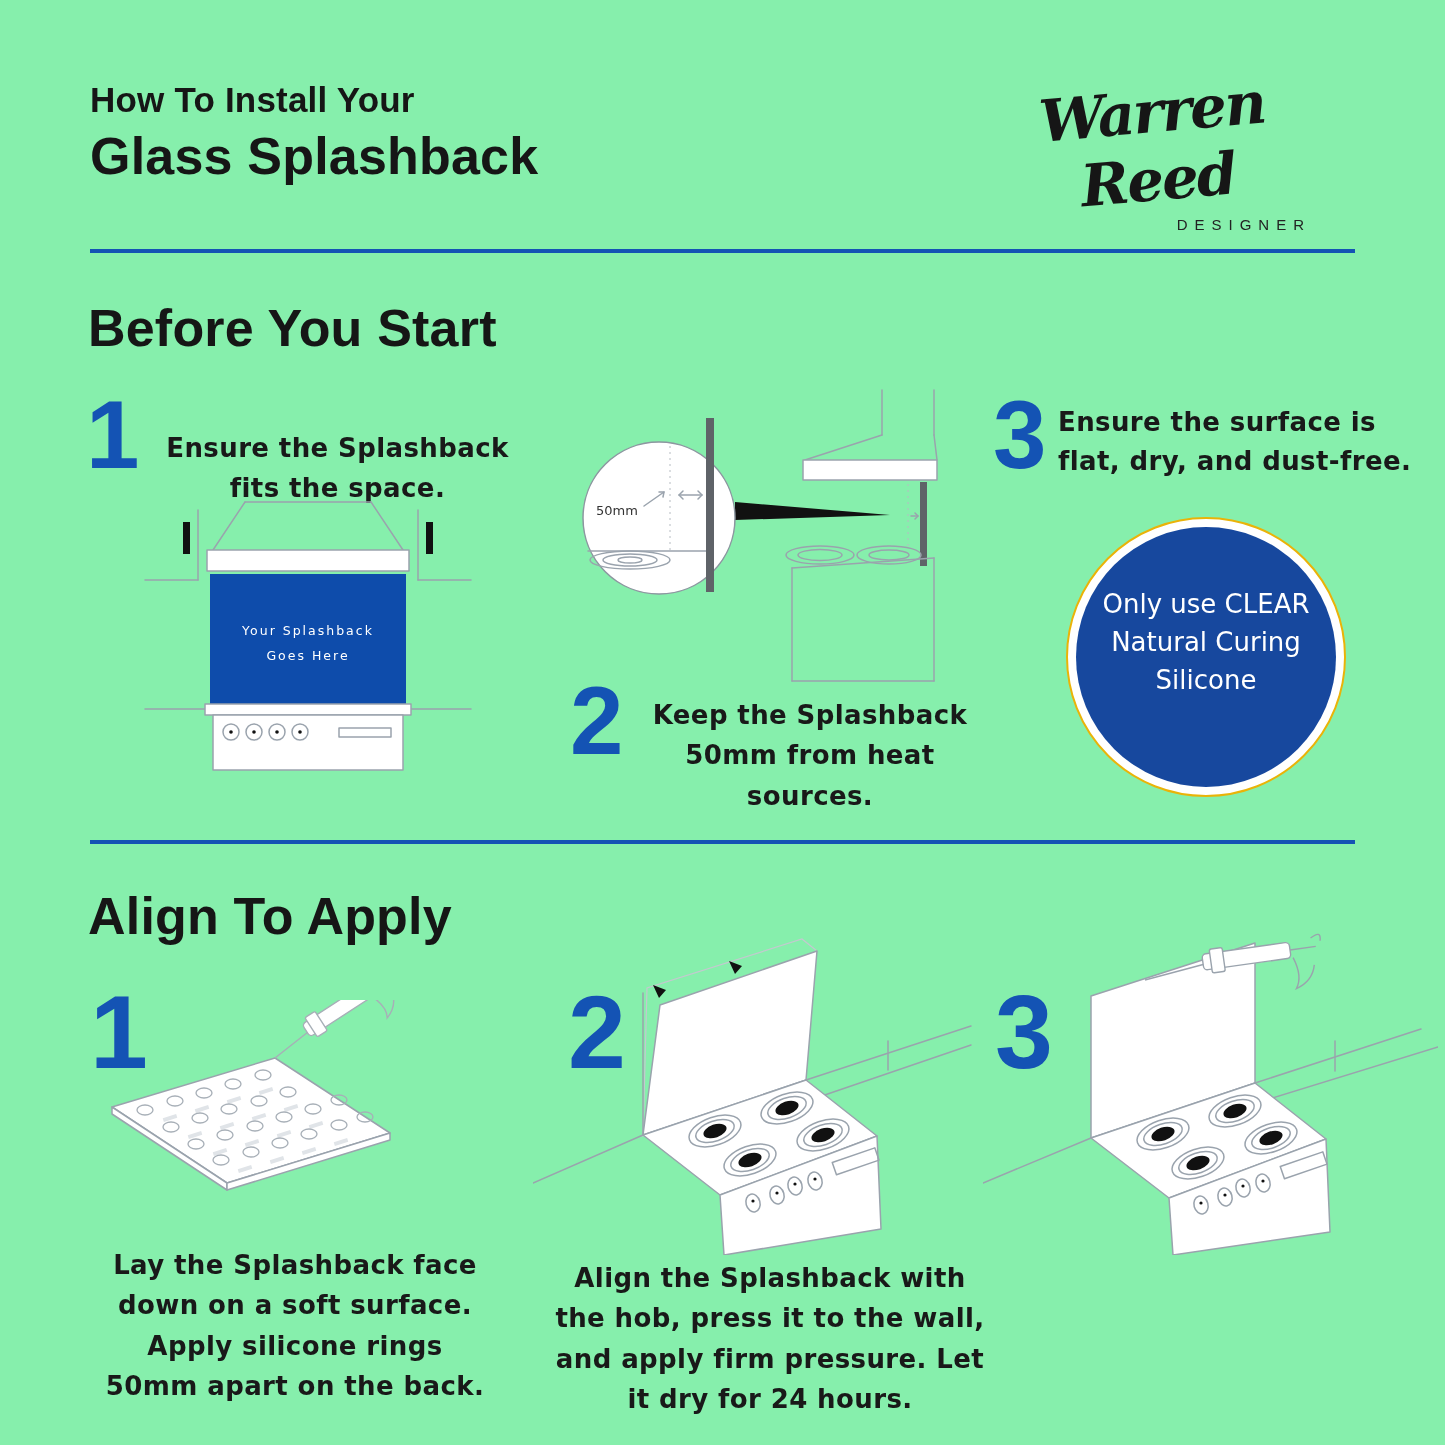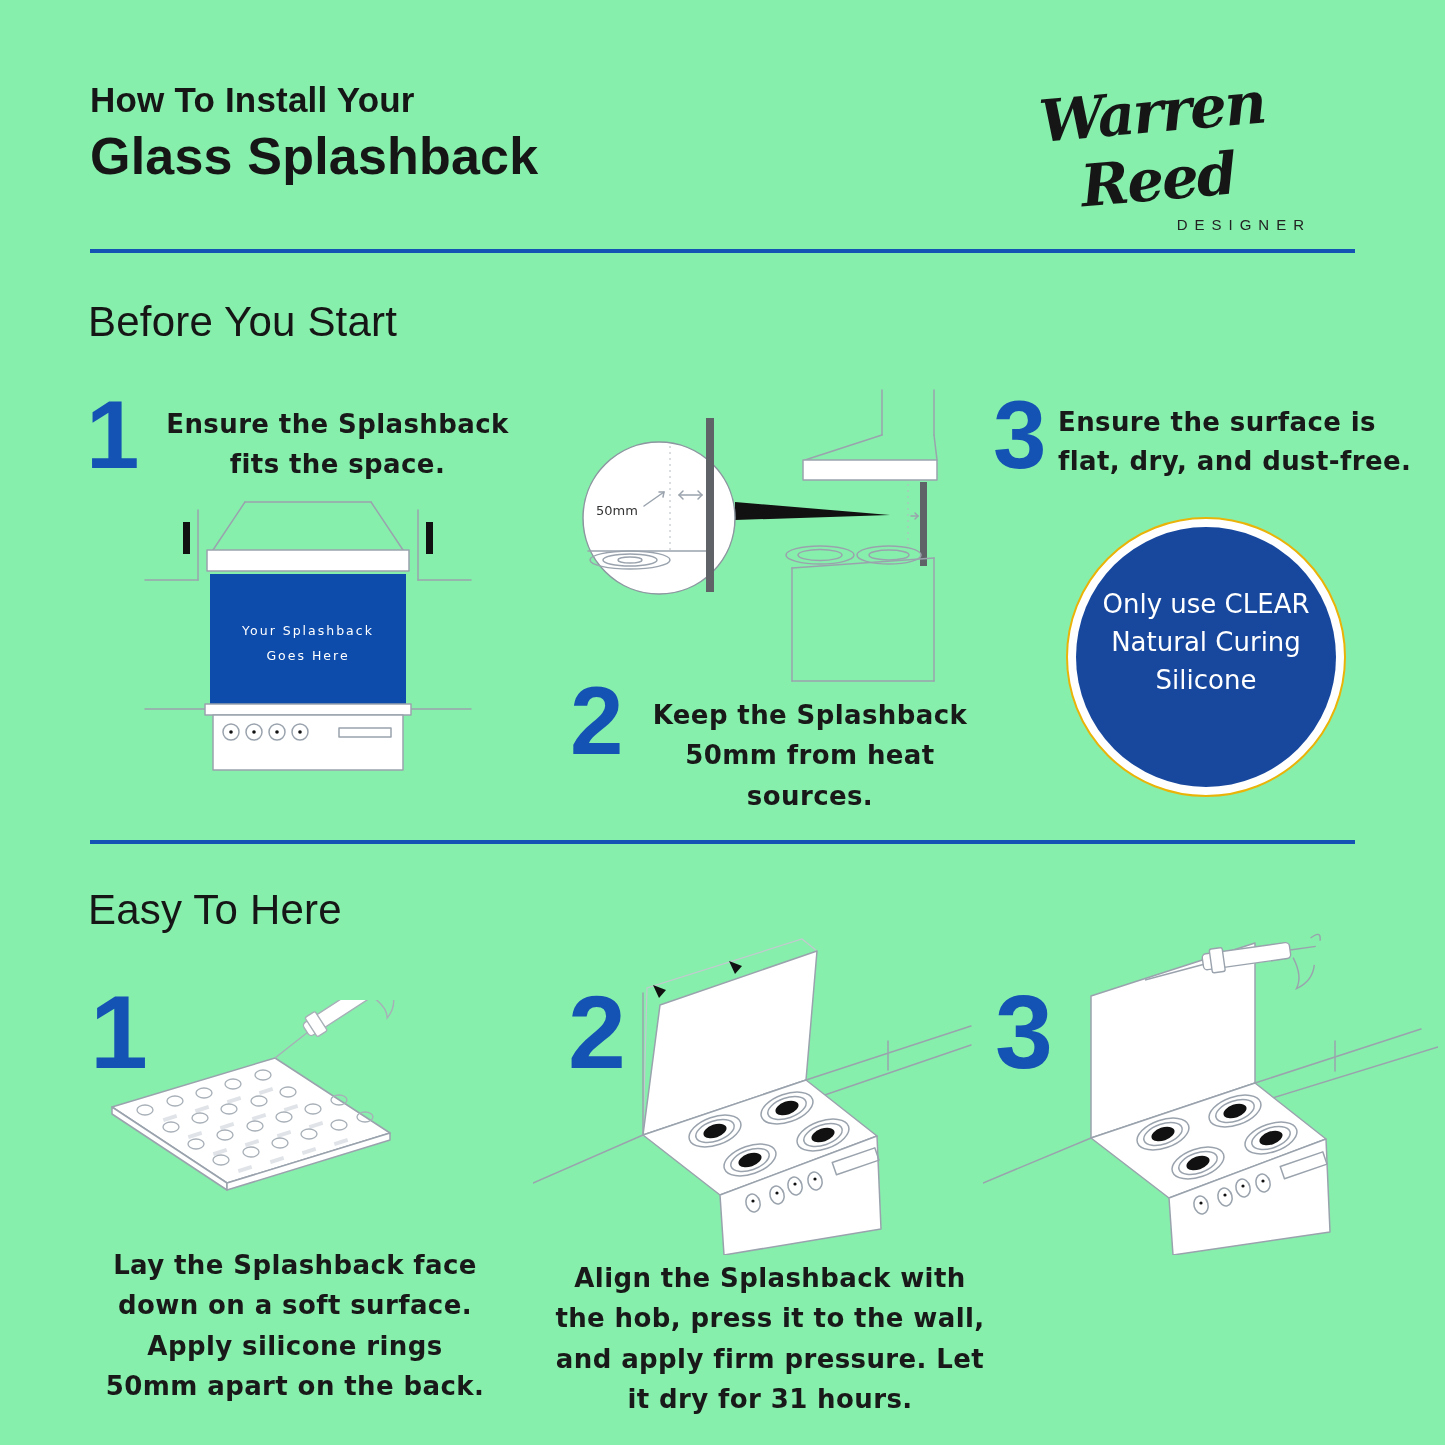--- a/index.html
+++ b/index.html
@@ -22,21 +22,21 @@
   .logo-script{
     font-family:"DejaVu Serif",serif;font-style:italic;font-weight:bold;
     font-size:58px;transform:rotate(-5deg);display:inline-block;letter-spacing:-2px;
   }
   .logo-sub{
     font-size:15px;letter-spacing:7px;color:#222;text-align:right;
     padding-right:34px;margin-top:2px;font-weight:normal;
   }
   .divider{height:4px;background:var(--accent);width:1265px;left:90px;}
   
-  .section-heading{font-size:42px;font-weight:normal;letter-spacing:.2px;text-align:center;}
+  .section-heading{font-size:52px;font-weight:bold;letter-spacing:.2px;text-align:center;}
   
   .step-num{
     font-family:"Liberation Sans",sans-serif;font-weight:bold;color:var(--accent);
     line-height:.78;
   }
   .num-lg{font-size:96px;}
   .num-xl{font-size:104px;}
   .step-text{
     font-family:"DejaVu Sans",sans-serif;font-weight:bold;font-size:26px;
     line-height:1.55;letter-spacing:.4px;white-space:pre-line;text-align:center;color:#191919;
@@ -90,21 +90,21 @@
   <div class="abs logo" style="left:965px;top:78px;">
     <div class="logo-script">Warren Reed</div>
     <div class="logo-sub">DESIGNER</div>
   </div>
 
   <div class="abs divider" style="top:249px;"></div>
 
   <div class="abs section-heading" style="left:88px;top:298px;">Before You Start</div>
 
   <div class="abs step-num num-lg" style="left:86px;top:398px;">1</div>
-  <div class="abs step-text" style="left:150px;top:404px;width:375px;">Ensure the Splashback
+  <div class="abs step-text" style="left:150px;top:428px;width:375px;">Ensure the Splashback
 fits the space.</div>
 
   <svg class="abs" style="left:143px;top:492px;" width="330" height="290" viewBox="0 0 330 290">
     <g class="ln">
       <line x1="55" y1="18" x2="55" y2="88"></line>
         <line x1="2" y1="88" x2="55" y2="88"></line>
       <line x1="275" y1="18" x2="275" y2="88"></line>
         <line x1="275" y1="88" x2="328" y2="88"></line>
       <line x1="70" y1="58" x2="102" y2="10"></line>
         <line x1="260" y1="58" x2="228" y2="10"></line>
@@ -186,21 +186,21 @@
   <div class="abs badge-ring" style="left:1066px;top:517px;">
     <div class="badge-circle">
       <div class="badge-text">Only use CLEAR
 Natural Curing
 Silicone</div>
     </div>
   </div>
 
   <div class="abs divider" style="top:840px;"></div>
 
-  <div class="abs section-heading" style="left:88px;top:886px;">Easy To Here</div>
+  <div class="abs section-heading" style="left:88px;top:886px;">Align To Apply</div>
 
   <div class="abs step-num num-xl" style="left:90px;top:992px;">1</div>
   <div class="abs step-num num-xl" style="left:568px;top:992px;">2</div>
   <div class="abs step-num num-xl" style="left:995px;top:992px;">3</div>
 
   <svg class="abs" style="left:103px;top:1000px;" width="375" height="235" viewBox="0 0 375 235">
     <g class="ln">
       <polygon points="9,107 172,58 287,133 124,183" class="wh"></polygon>
       <polygon points="9,107 9,114 124,190 124,183" class="wh"></polygon>
       <polygon points="124,183 287,133 287,140 124,190" class="wh"></polygon>
@@ -365,15 +365,15 @@
     </g>
   </svg>
 
   <div class="abs caption" style="left:75px;top:1245px;width:440px;">Lay the Splashback face
 down on a soft surface.
 Apply silicone rings
 50mm apart on the back.</div>
   <div class="abs caption" style="left:540px;top:1258px;width:460px;">Align the Splashback with
 the hob, press it to the wall,
 and apply firm pressure. Let
-it dry for 31 hours.</div>
+it dry for 24 hours.</div>
 
 </div>
 
 </body></html>

